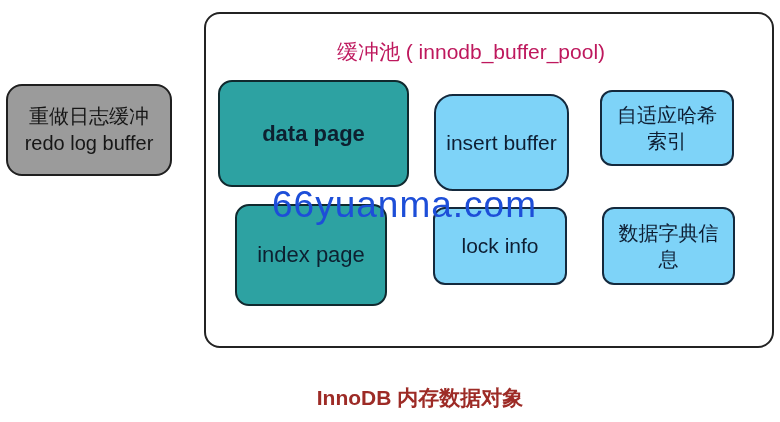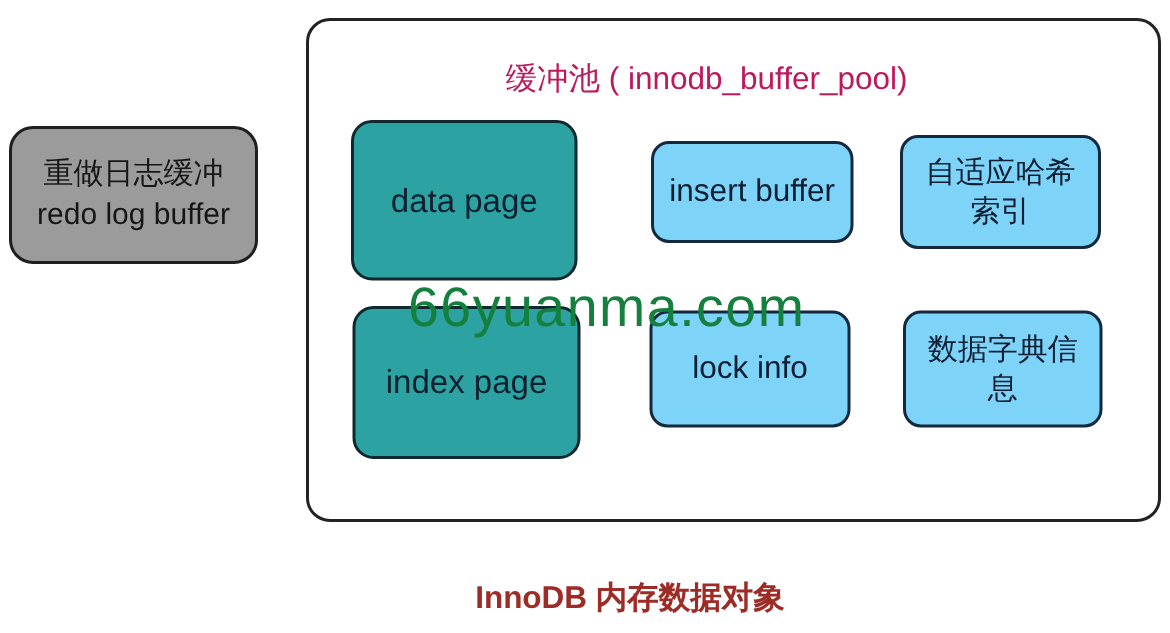--- a/index.html
+++ b/index.html
@@ -54,47 +54,47 @@
     position: absolute;
     background: #2da2a2;
     border: 2px solid #10292e;
     border-radius: 14px;
     display: flex;
     align-items: center;
     justify-content: center;
     color: #0d2030;
     font-size: 22px;
   }
-  .teal-box.data  { left: 28px; top: 66px;  width: 151px; height: 107px; }
+  .teal-box.data  { left: 12px; top: 66px;  width: 191px; height: 107px; font-weight: bold; }
   .teal-box.index { left: 29px; top: 190px; width: 152px; height: 102px; }
 
   .blue-box {
     position: absolute;
     background: #7ed3f8;
     border: 2px solid #14293d;
     border-radius: 12px;
     display: flex;
     flex-direction: column;
     align-items: center;
     justify-content: center;
     color: #0e1e33;
     font-size: 21px;
     line-height: 1.3;
     text-align: center;
   }
-  .blue-box.insert { left: 228px; top: 80px;  width: 135px; height: 68px; }
+  .blue-box.insert { left: 228px; top: 80px;  width: 135px; height: 97px; border-radius: 19px; }
   .blue-box.ahi    { left: 394px; top: 76px;  width: 134px; height: 76px; font-size: 20px; }
   .blue-box.lock   { left: 227px; top: 193px; width: 134px; height: 78px; }
   .blue-box.dict   { left: 396px; top: 193px; width: 133px; height: 78px; font-size: 20px; }
 
   .watermark {
     position: absolute;
     left: 272px; top: 184px;
     font-size: 37px;
-    color: #15803d;
+    color: #1d4ed8;
     letter-spacing: 1px;
     white-space: nowrap;
     z-index: 5;
     pointer-events: none;
   }
 
   .caption {
     position: absolute;
     left: 420px; top: 384px;
     transform: translateX(-50%);

